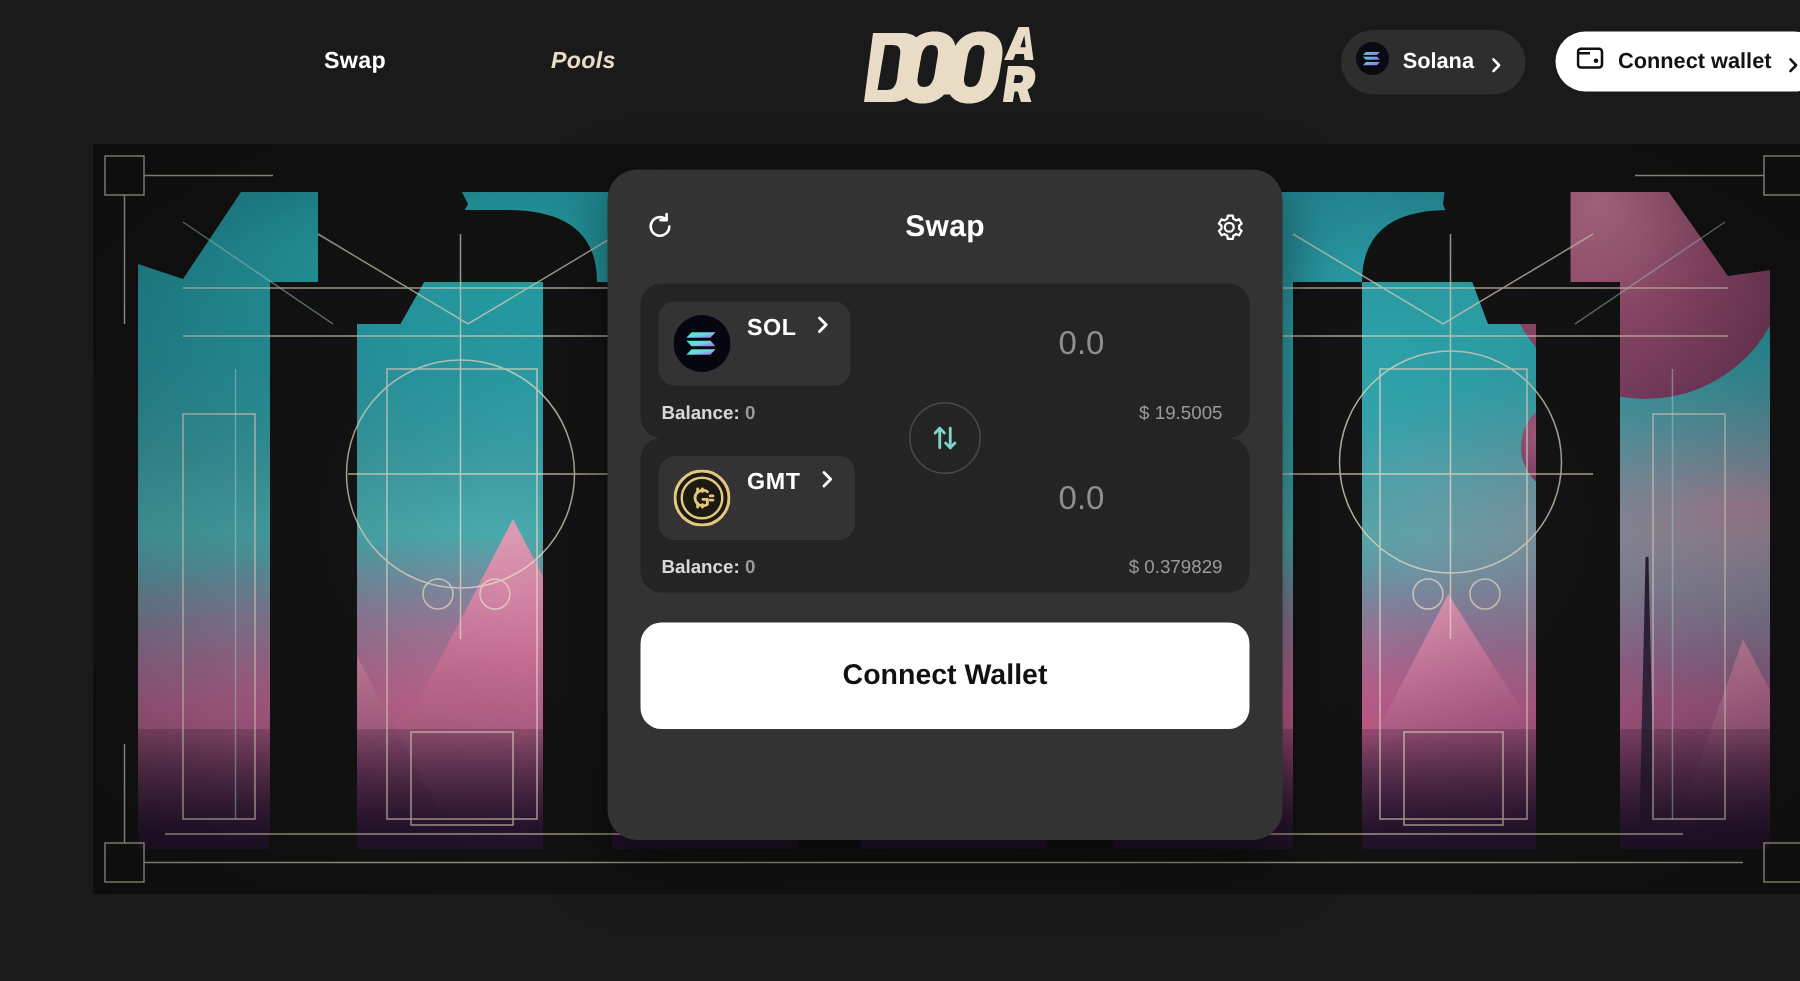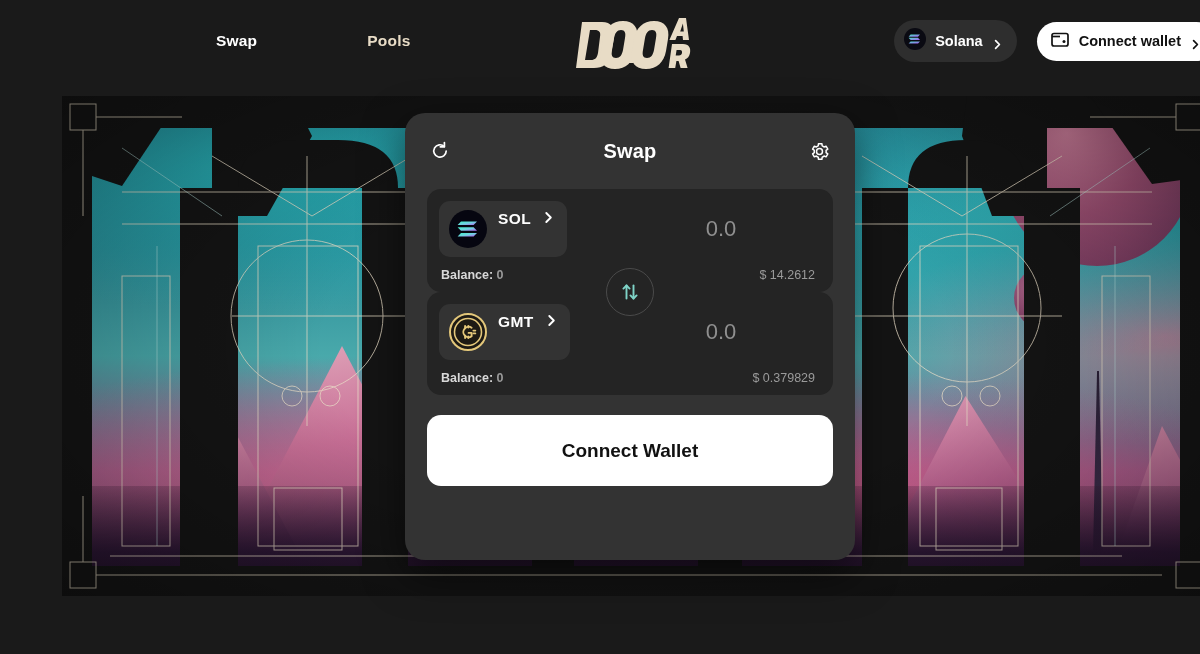--- a/index.html
+++ b/index.html
@@ -15,21 +15,21 @@
   .header {
     position:absolute; top:0; left:0; width:1200px; height:82px;
     display:flex; align-items:center; z-index:50;
   }
   .nav-links { display:flex; align-items:center; gap:110px; margin-left:180px; }
   .nav-link {
     font-size:15.5px; font-weight:600; letter-spacing:.2px;
     text-decoration:none; cursor:pointer;
   }
   .nav-link.active { color:#ffffff; }
-  .nav-link.inactive { color:#e8dcc6; }
+  .nav-link.inactive { color:#e8dcc6;font-style:italic; }
 
   .logo {
     position:absolute; left:50%; top:14px; transform:translateX(-50%);
     width:120px; height:56px; cursor:pointer;
   }
 
   .header-right {
     position:absolute; right:20px; top:0; height:82px;
     display:flex; align-items:center; gap:20px;text-align:right;
   }
@@ -365,21 +365,21 @@
             </svg>
           </span>
         </div>
         <input class="token-amount" type="text" value="0.0" style="">
       </div>
       <div class="token-meta">
         <div class="bal">
           <span>Balance:</span>
           <span class="bal-val">0</span>
         </div>
-        <div class="usd">$ 14.2612</div>
+        <div class="usd">$ 19.5005</div>
       </div>
     </div>
 
     <div class="switch-wrap">
       <button class="switch-btn">
         <svg width="22" height="22" viewBox="0 0 22 22" aria-hidden="true">
           <g fill="none" stroke="#7fd4c8" stroke-width="1.9" stroke-linecap="round" stroke-linejoin="round">
             <path d="M7.5 17.5 V4.5"></path>
             <path d="M4.4 7.6 L7.5 4.5 L10.6 7.6"></path>
             <path d="M14.5 4.5 V17.5"></path>

